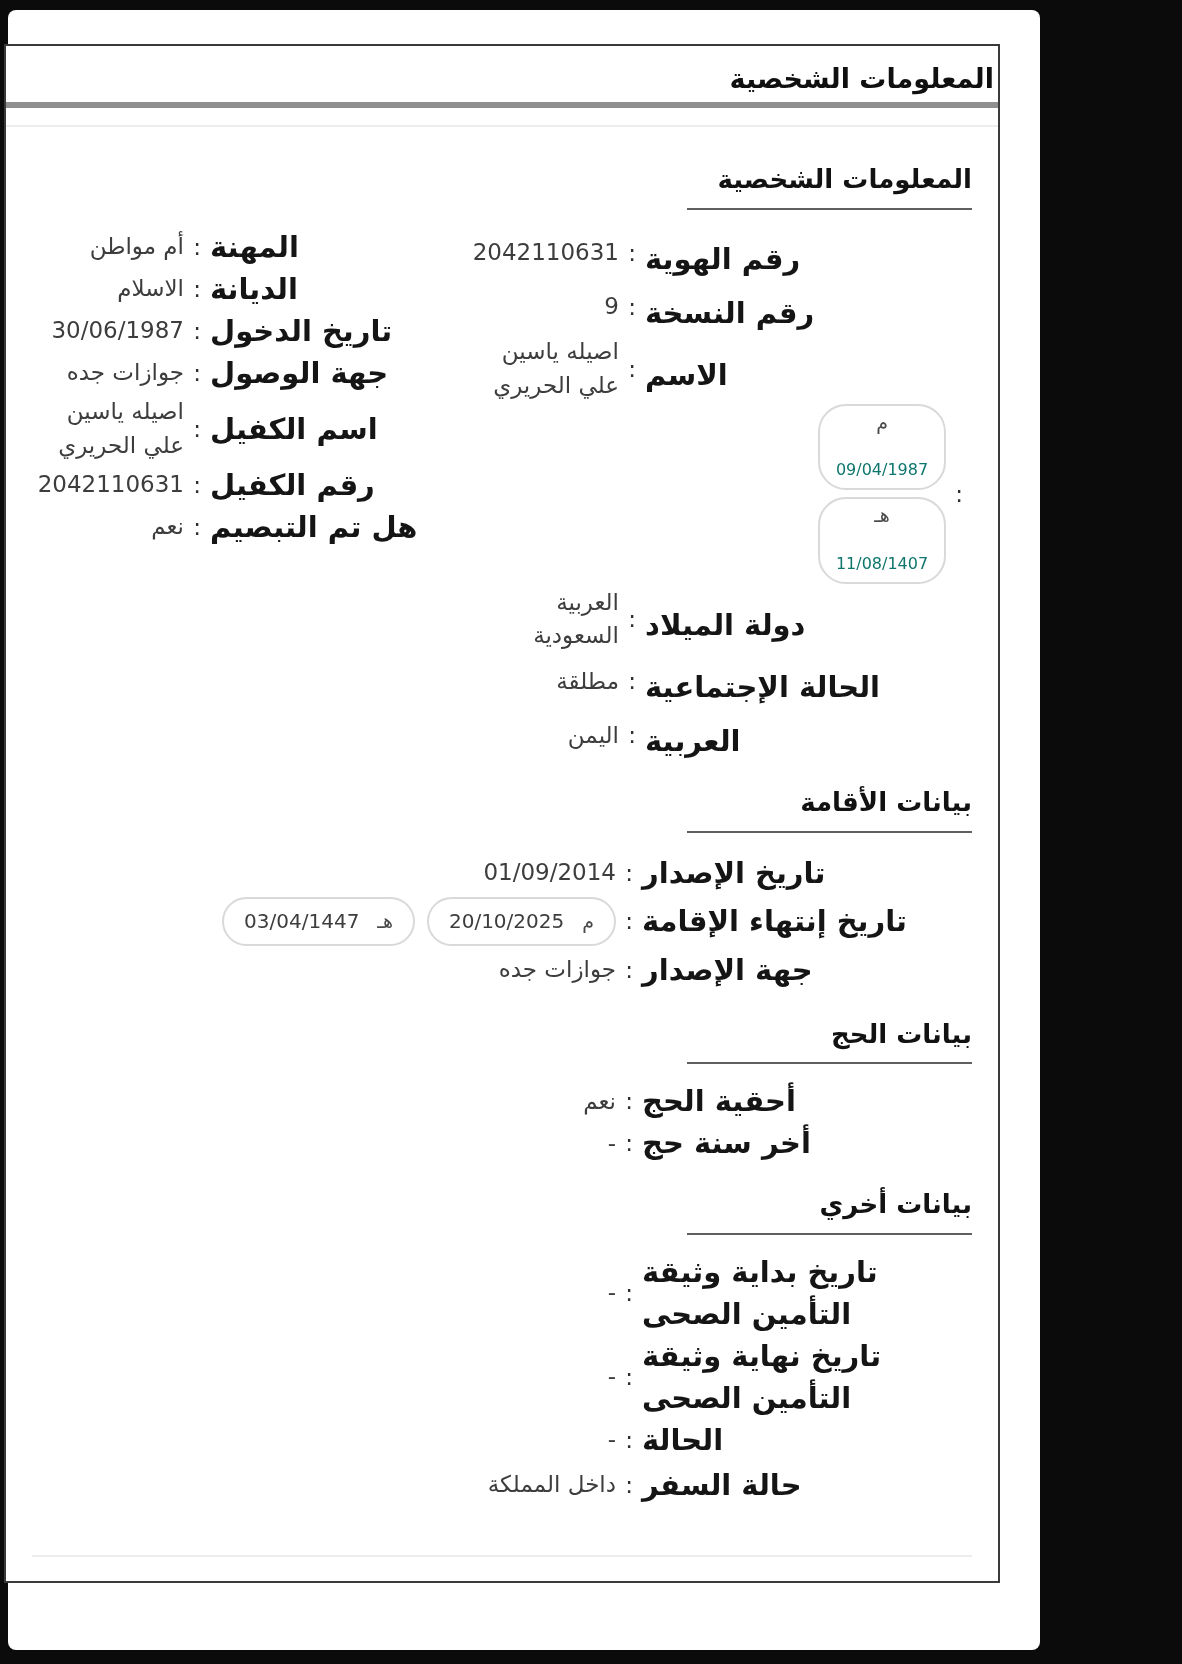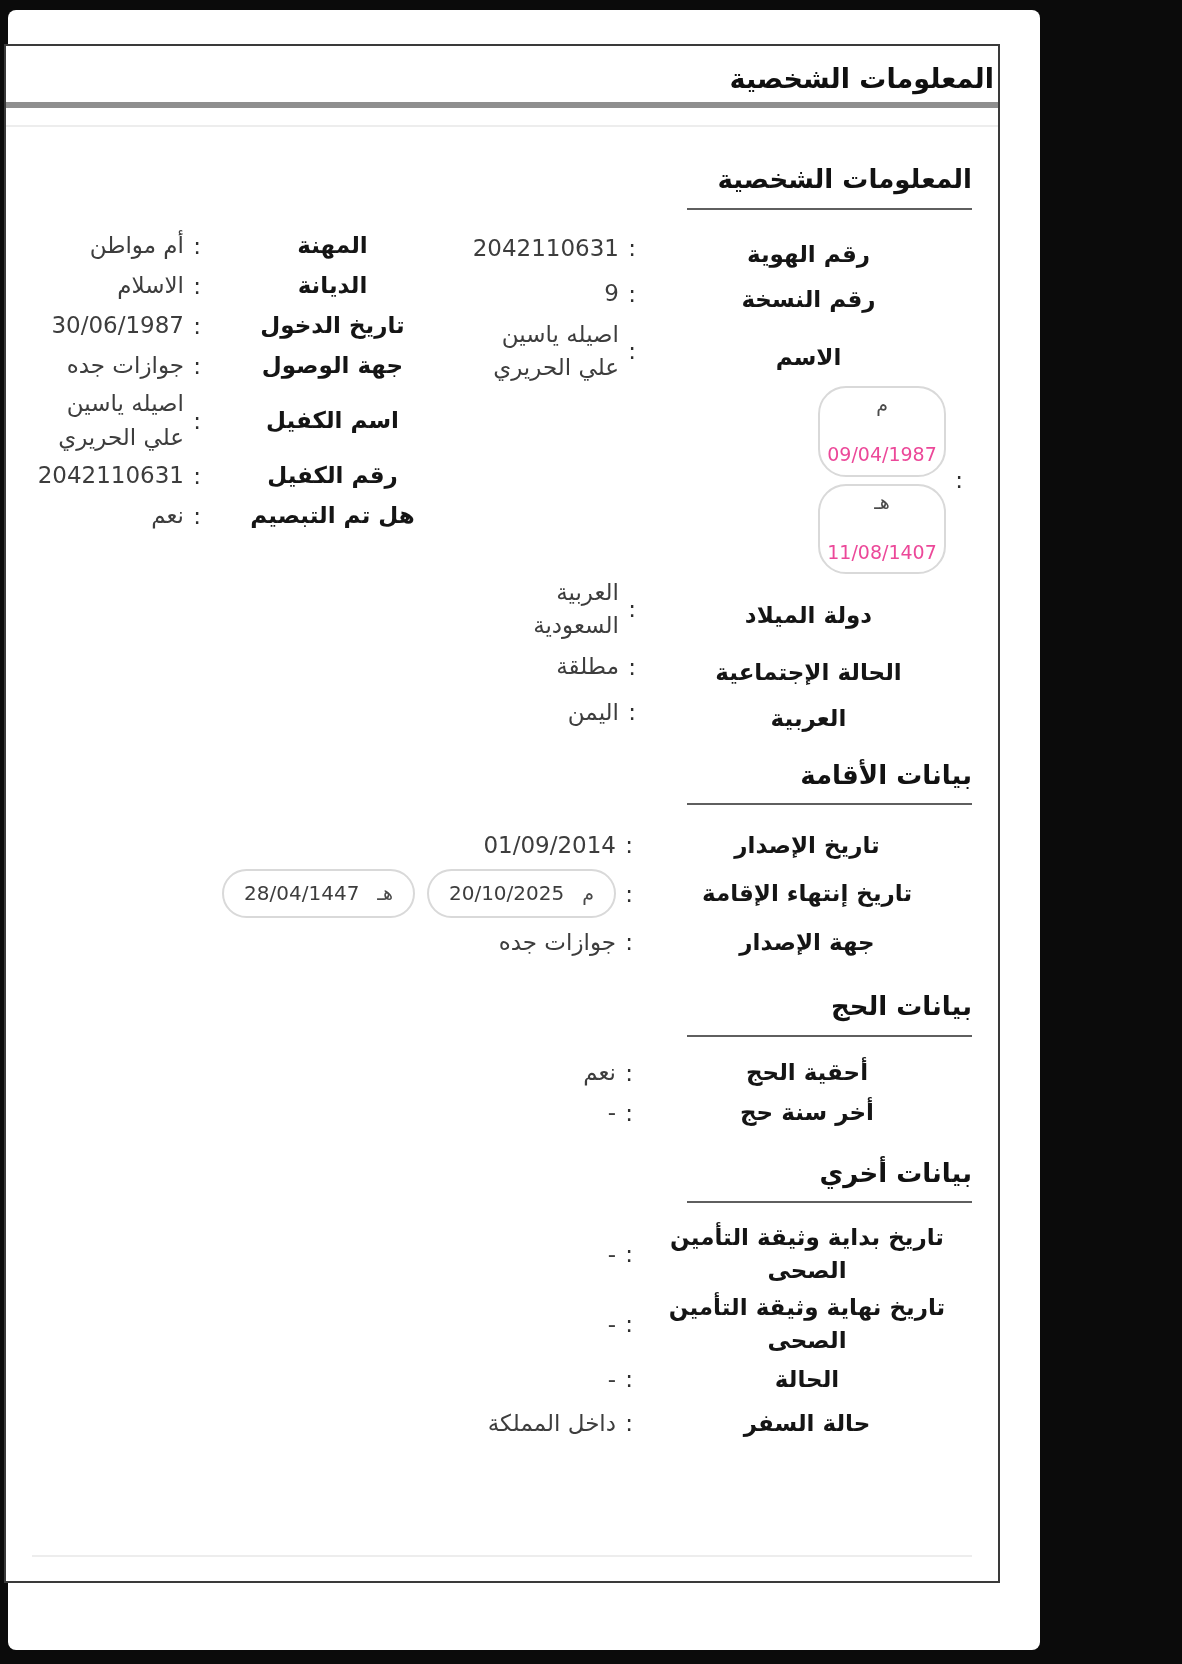--- a/index.html
+++ b/index.html
@@ -48,22 +48,22 @@
   .section.first { margin-top: 36px; }
   .section-heading { font-size: 26px; font-weight: 700; color: #121212; line-height: 1.25; }
   .heading-rule { width: 285px; height: 2px; background: #5f5f5f; margin-top: 12px; }
   .rows { margin-top: 16px; }
   .two-col { display: flex; margin-top: 16px; }
   .col-main { flex: 0 0 495px; }
   .col-gap { flex: 0 0 22px; }
   .col-side { flex: 1; }
   .frow { display: flex; align-items: center; min-height: 40px; }
   .flabel {
-    font-weight: 700; font-size: 23px; color: #151515;
-    line-height: 1.45; text-align: center;
+    font-weight: 700; font-size: 29px; color: #151515;
+    line-height: 1.45; text-align: left;
   }
   .fcolon { flex: 0 0 26px; text-align: center; font-size: 23px; color: #2e2e2e; }
   .fvalue { font-size: 23px; color: #3d3d3d; line-height: 1.45; text-align: right; }
   .col-main .flabel { flex: 0 0 327px; margin-top: 12px; }
   .col-main .fvalue { flex: 1; max-width: 142px; }
   .col-side .flabel { flex: 0 0 245px; }
   .col-side .fvalue { flex: 1; text-align: right; }
   .full .flabel { flex: 0 0 330px; }
   .full .fvalue { flex: 1; }
   .row-tall { min-height: 70px; }
@@ -73,21 +73,21 @@
   .pill-stack { display: flex; flex-direction: column; gap: 7px; align-items: flex-start; }
   .pill-v {
     width: 128px;
     border: 2px solid #d9d9d9;
     border-radius: 28px;
     padding: 5px 8px 8px 8px;
     display: flex; flex-direction: column; align-items: center;
     background: #ffffff;
   }
   .pill-v .cal { font-size: 19px; color: #4a4a4a; line-height: 1.2; }
-  .pill-v .pdate { font-size: 19px; color: #ec4899; line-height: 1.25; white-space: nowrap; margin-top: 27px; }
+  .pill-v .pdate { font-size: 16px; color: #0f766e; line-height: 1.25; white-space: nowrap; margin-top: 27px; }
   .pill-row { display: flex; gap: 12px; align-items: center; }
   .pill-h {
     display: inline-flex; align-items: center; gap: 18px;
     border: 2px solid #d9d9d9;
     border-radius: 26px;
     padding: 8px 20px;
     background: #ffffff;
   }
   .pill-h .cal { font-size: 19px; color: #4a4a4a; }
   .pill-h .pdate { font-size: 20px; color: #3d3d3d; white-space: nowrap; }
@@ -217,21 +217,21 @@
             <div class="flabel">تاريخ إنتهاء الإقامة</div>
             <div class="fcolon">:</div>
             <div class="fvalue">
               <div class="pill-row">
                 <div class="pill-h">
                   <span class="cal">م</span>
                   <span class="pdate">20/10/2025</span>
                 </div>
                 <div class="pill-h">
                   <span class="cal">هـ</span>
-                  <span class="pdate">28/04/1447</span>
+                  <span class="pdate">03/04/1447</span>
                 </div>
               </div>
             </div>
           </div>
           <div class="frow full row-med">
             <div class="flabel">جهة الإصدار</div>
             <div class="fcolon">:</div>
             <div class="fvalue">جوازات جده</div>
           </div>
         </div>

